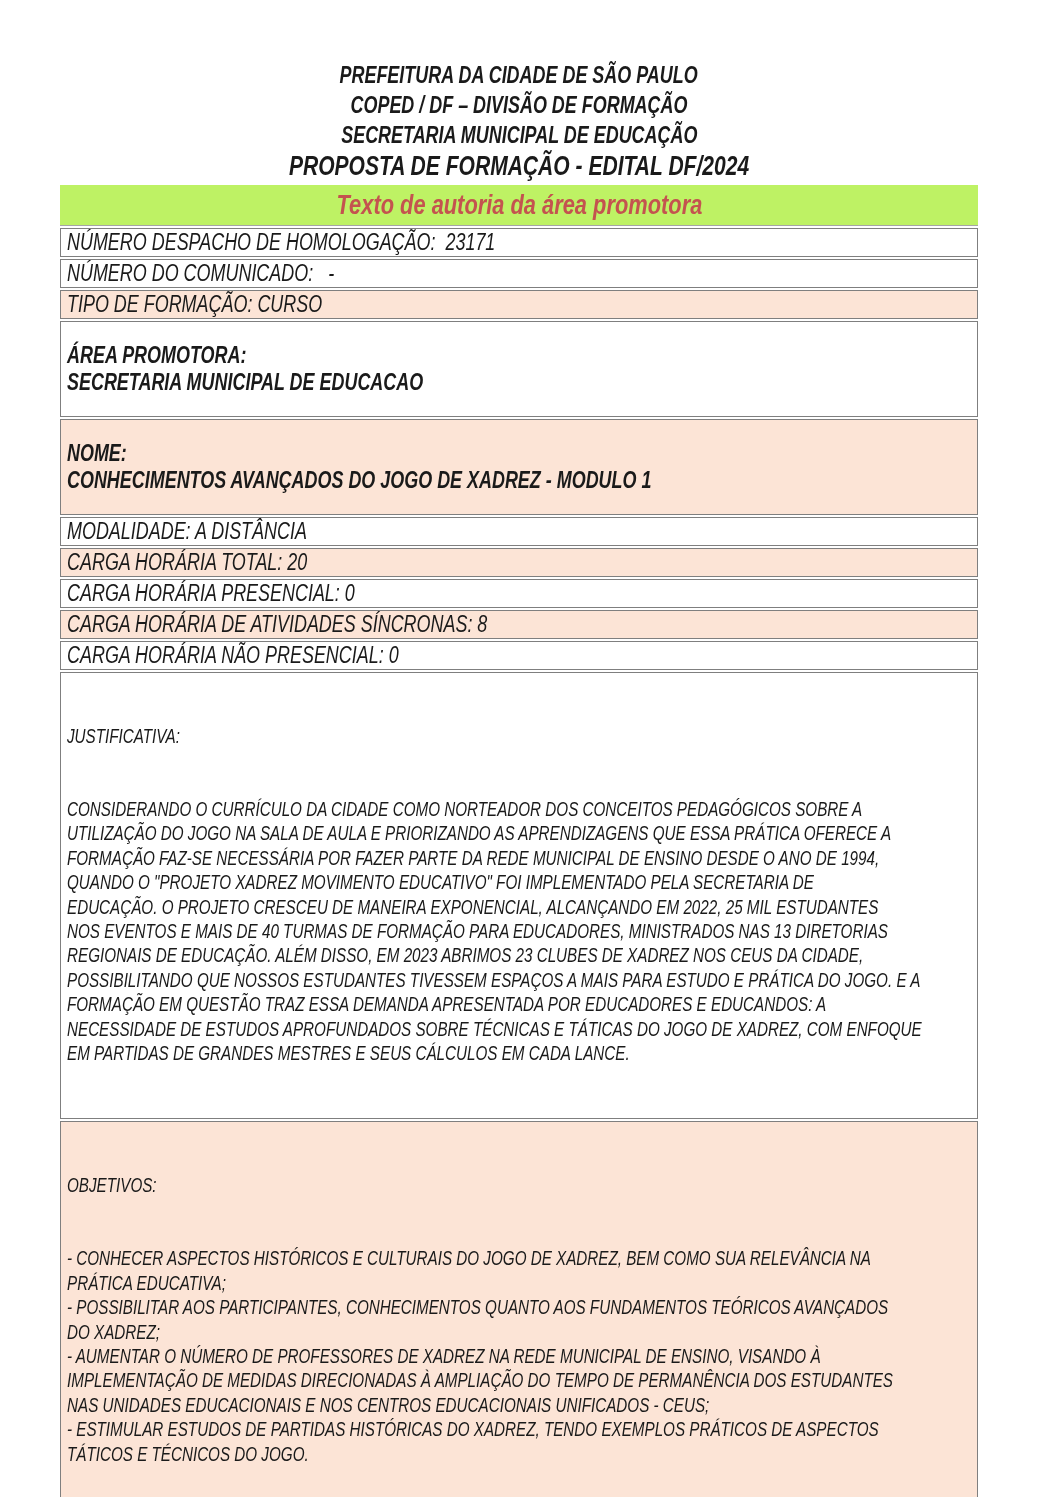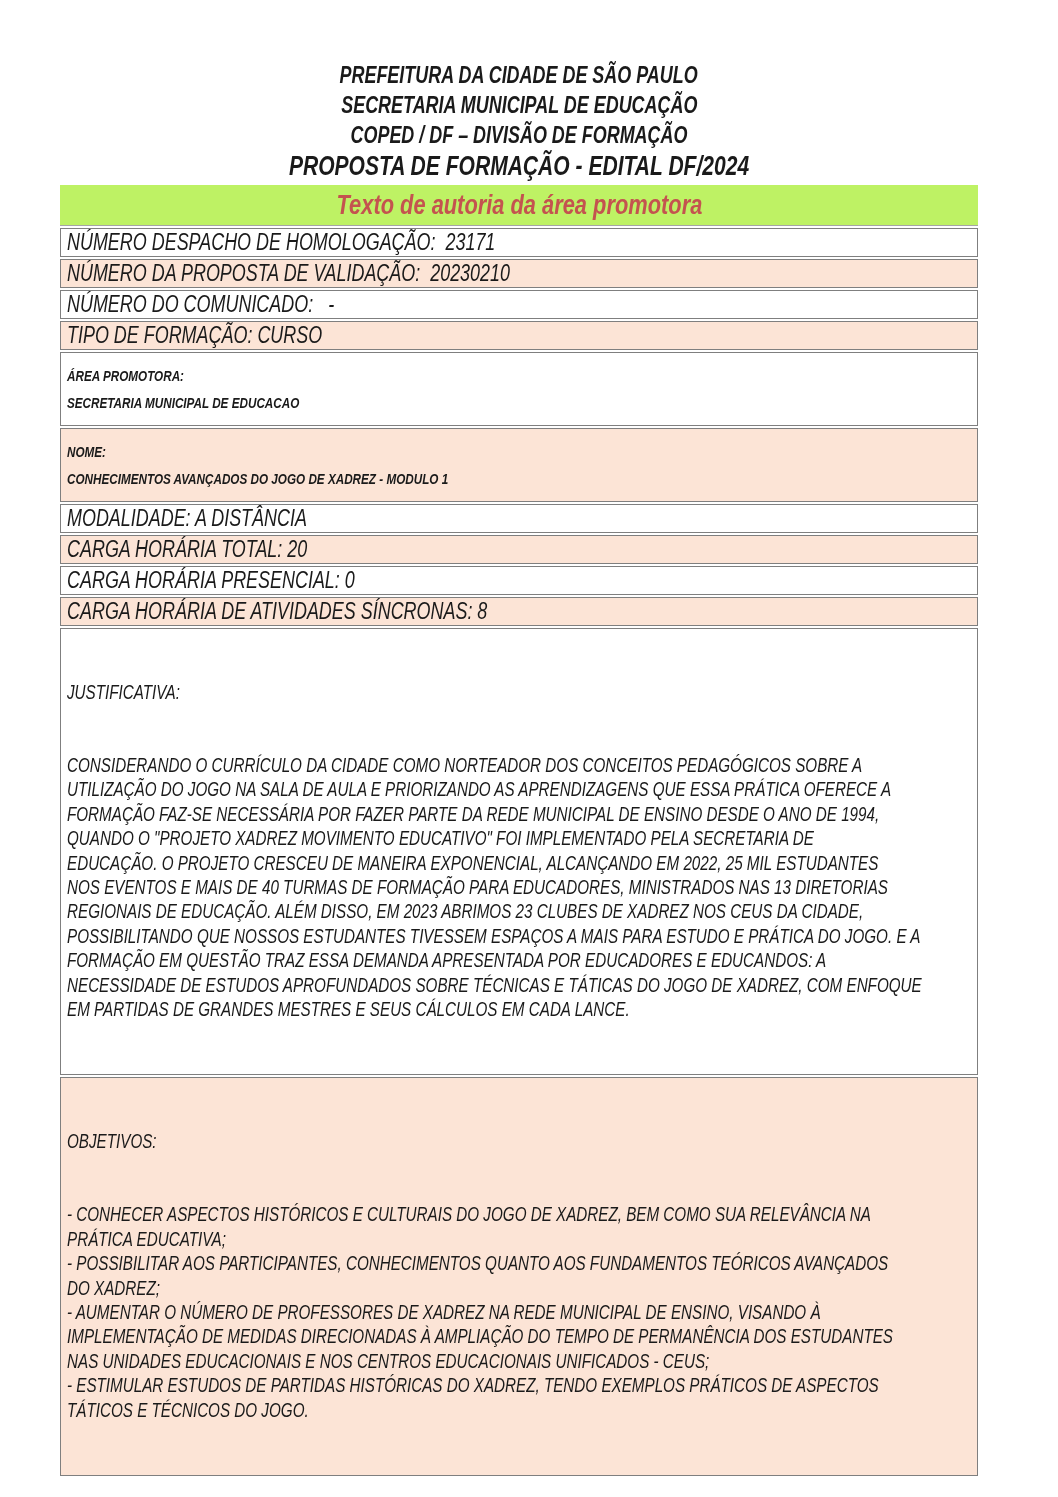--- a/index.html
+++ b/index.html
@@ -34,46 +34,43 @@
   .row {
     box-sizing: border-box;
     border: 1px solid #7f7f7f;
     background: #ffffff;
     margin-bottom: 2px;
     padding: 0 6px;
     overflow: hidden;
   }
   .row.peach { background: #FCE4D6; }
   .row.single { height: 29px; display: flex; align-items: center; font-size: 23px; }
-  .row.double { padding: 9px 6px; font-size: 15px; line-height: 27px; font-weight: bold; }
+  .row.double { padding: 20px 6px; font-size: 23px; line-height: 27px; font-weight: bold; }
   .row.block  { padding: 2px 8px 4px 6px; font-size: 19.5px; line-height: 24.4px; }
 </style>
 </head>
 <body>
 
 <div class="page">
 
   <header>
     <div class="header-line"><span class="cond-c" style="display:inline-block">PREFEITURA DA CIDADE DE SÃO PAULO</span></div>
+    <div class="header-line"><span class="cond-c" style="display:inline-block">COPED / DF – DIVISÃO DE FORMAÇÃO</span></div>
     <div class="header-line"><span class="cond-c" style="display:inline-block">SECRETARIA MUNICIPAL DE EDUCAÇÃO</span></div>
-    <div class="header-line"><span class="cond-c" style="display:inline-block">COPED / DF – DIVISÃO DE FORMAÇÃO</span></div>
     <div class="header-title"><span class="cond-c" style="display:inline-block">PROPOSTA DE FORMAÇÃO - EDITAL DF/2024</span></div>
   </header>
 
   <div class="banner">
     <span class="cond-c" style="display:inline-block">Texto de autoria da área promotora</span>
   </div>
 
   <div class="row single">
     <div class="cond">NÚMERO DESPACHO DE HOMOLOGAÇÃO:  23171</div>
   </div>
 
-  <div class="row single peach">
-    <div class="cond">NÚMERO DA PROPOSTA DE VALIDAÇÃO:  20230210</div>
-  </div>
 
   <div class="row single">
     <div class="cond">NÚMERO DO COMUNICADO:   -</div>
   </div>
 
   <div class="row single peach">
     <div class="cond">TIPO DE FORMAÇÃO: CURSO</div>
   </div>
 
   <div class="row double">
@@ -95,20 +92,23 @@
   </div>
 
   <div class="row single">
     <div class="cond">CARGA HORÁRIA PRESENCIAL: 0</div>
   </div>
 
   <div class="row single peach">
     <div class="cond">CARGA HORÁRIA DE ATIVIDADES SÍNCRONAS: 8</div>
   </div>
 
+  <div class="row single">
+    <div class="cond">CARGA HORÁRIA NÃO PRESENCIAL: 0</div>
+  </div>
 
 
   <section class="row block">
     <div class="cond">
       <div>JUSTIFICATIVA:</div>
       <div>CONSIDERANDO O CURRÍCULO DA CIDADE COMO NORTEADOR DOS CONCEITOS PEDAGÓGICOS SOBRE A
 UTILIZAÇÃO DO JOGO NA SALA DE AULA E PRIORIZANDO AS APRENDIZAGENS QUE ESSA PRÁTICA OFERECE A
 FORMAÇÃO FAZ-SE NECESSÁRIA POR FAZER PARTE DA REDE MUNICIPAL DE ENSINO DESDE O ANO DE 1994,
 QUANDO O "PROJETO XADREZ MOVIMENTO EDUCATIVO" FOI IMPLEMENTADO PELA SECRETARIA DE
 EDUCAÇÃO. O PROJETO CRESCEU DE MANEIRA EXPONENCIAL, ALCANÇANDO EM 2022, 25 MIL ESTUDANTES

